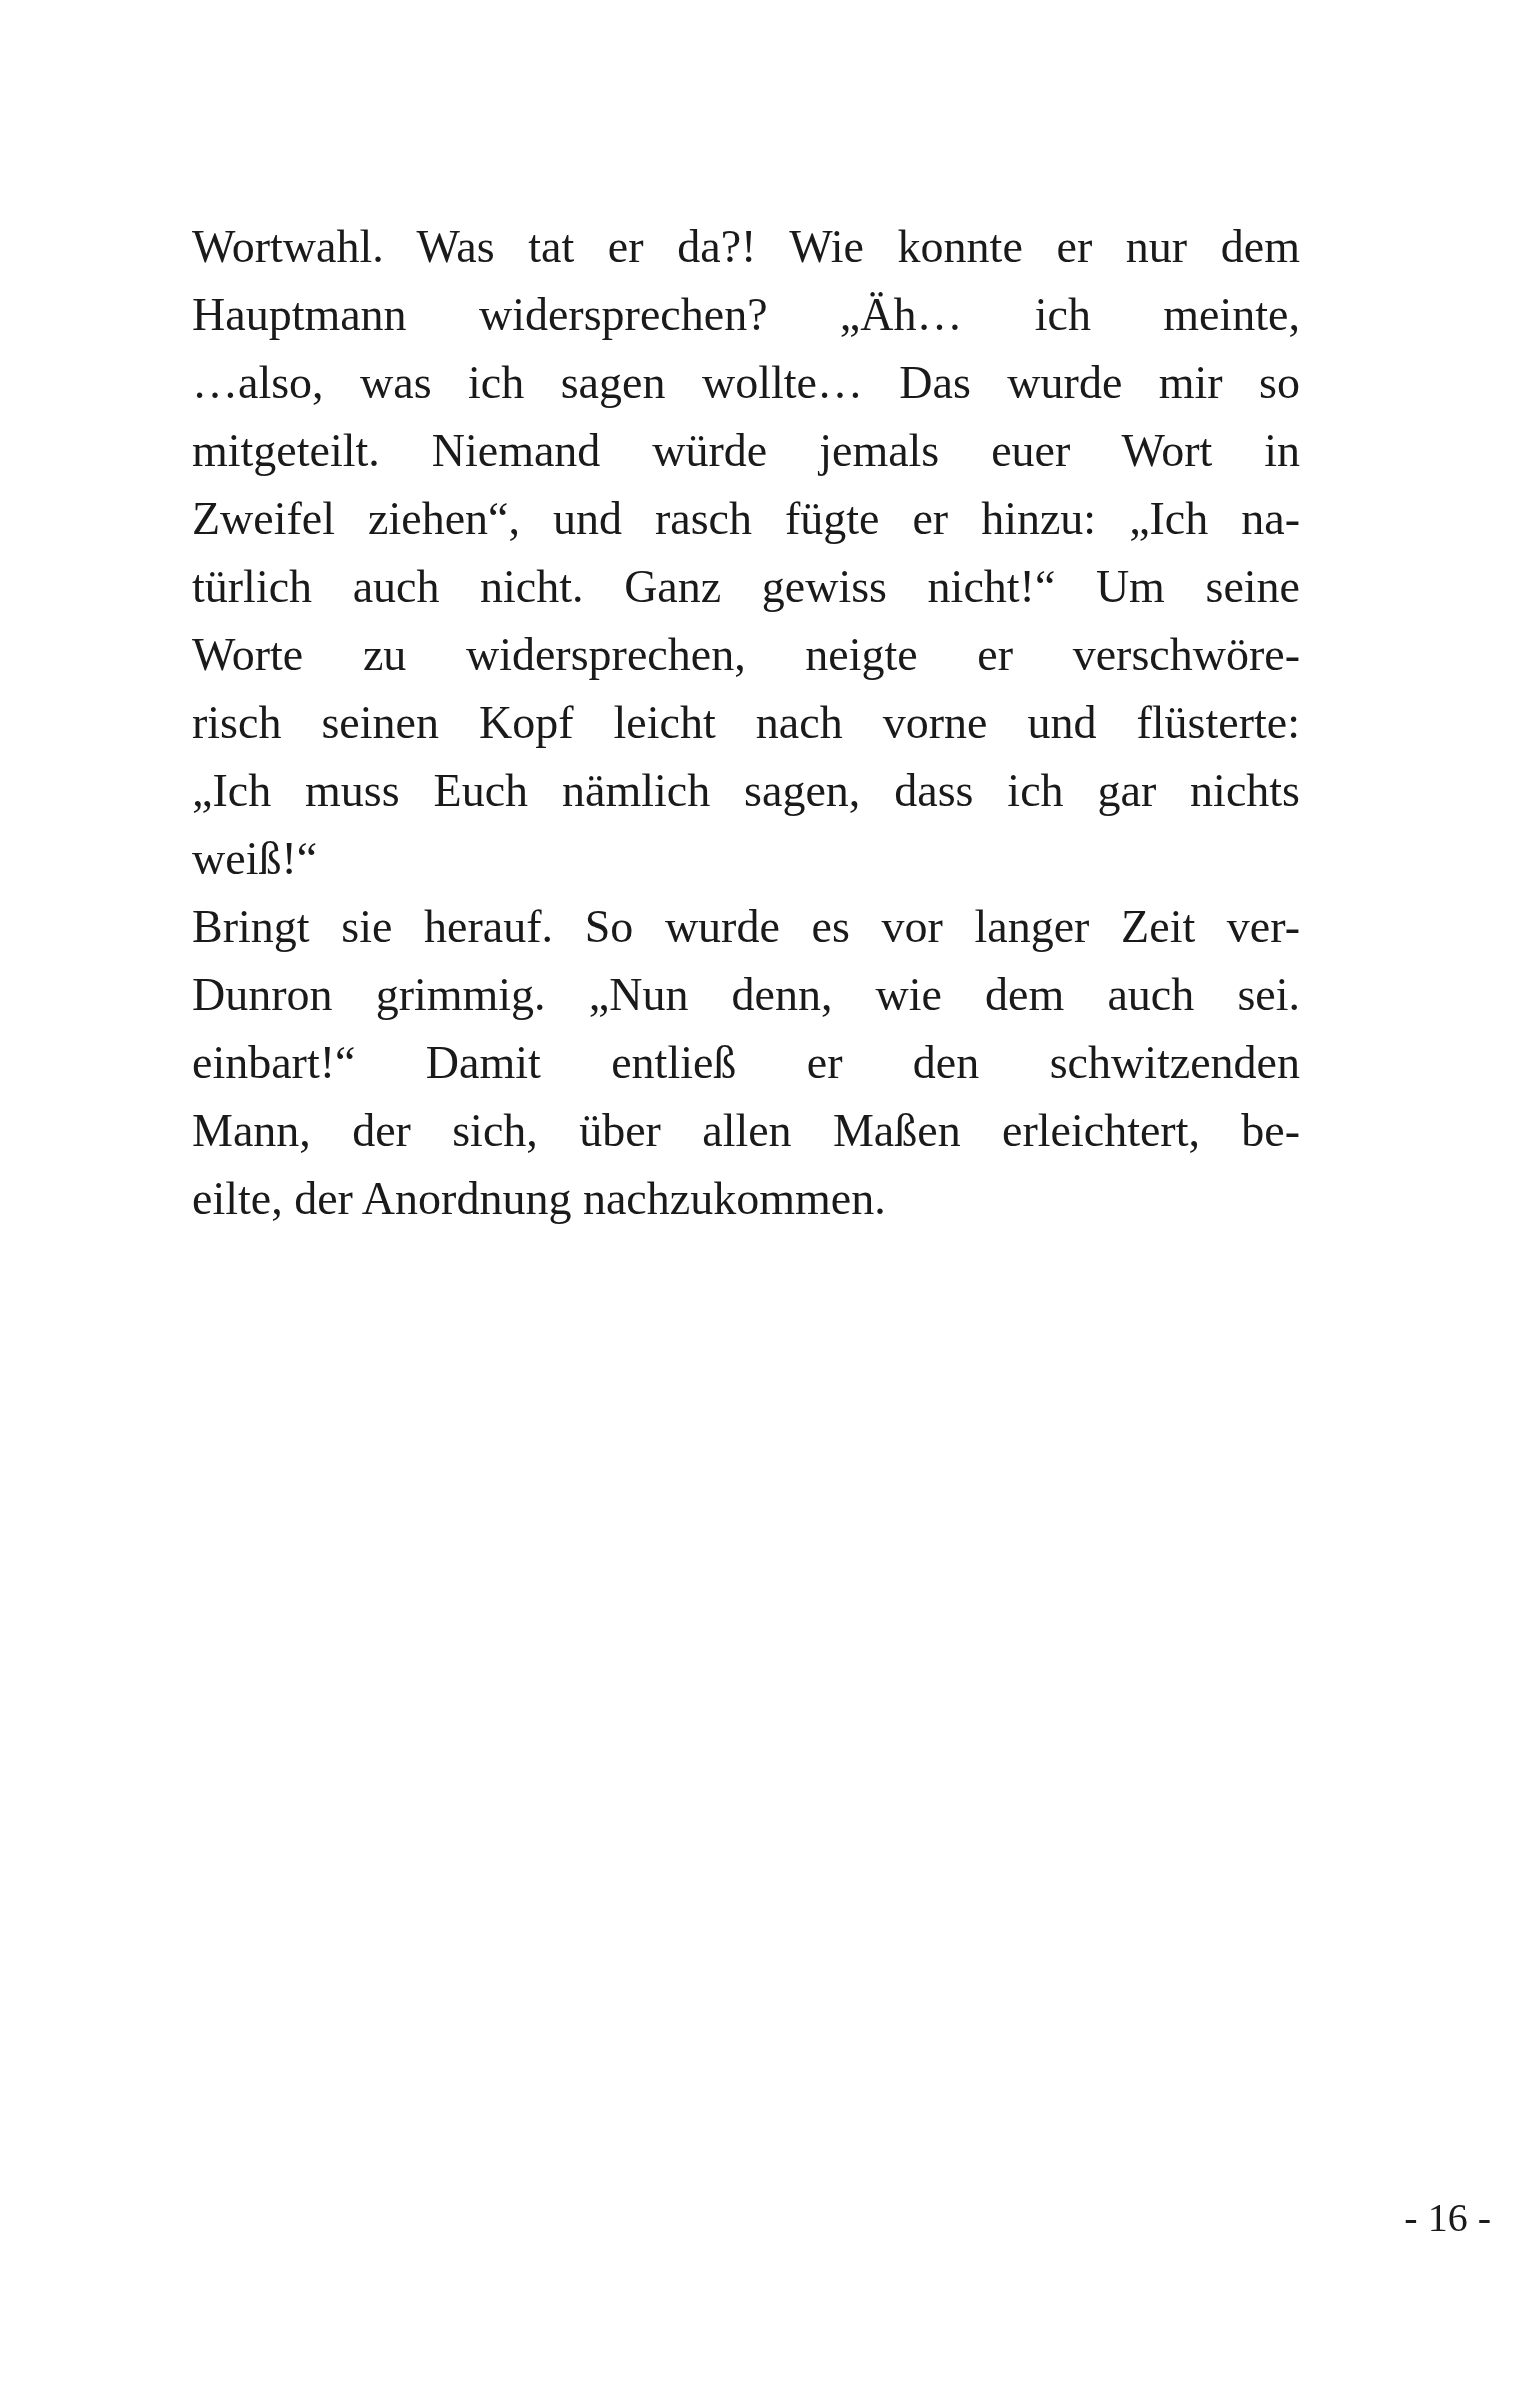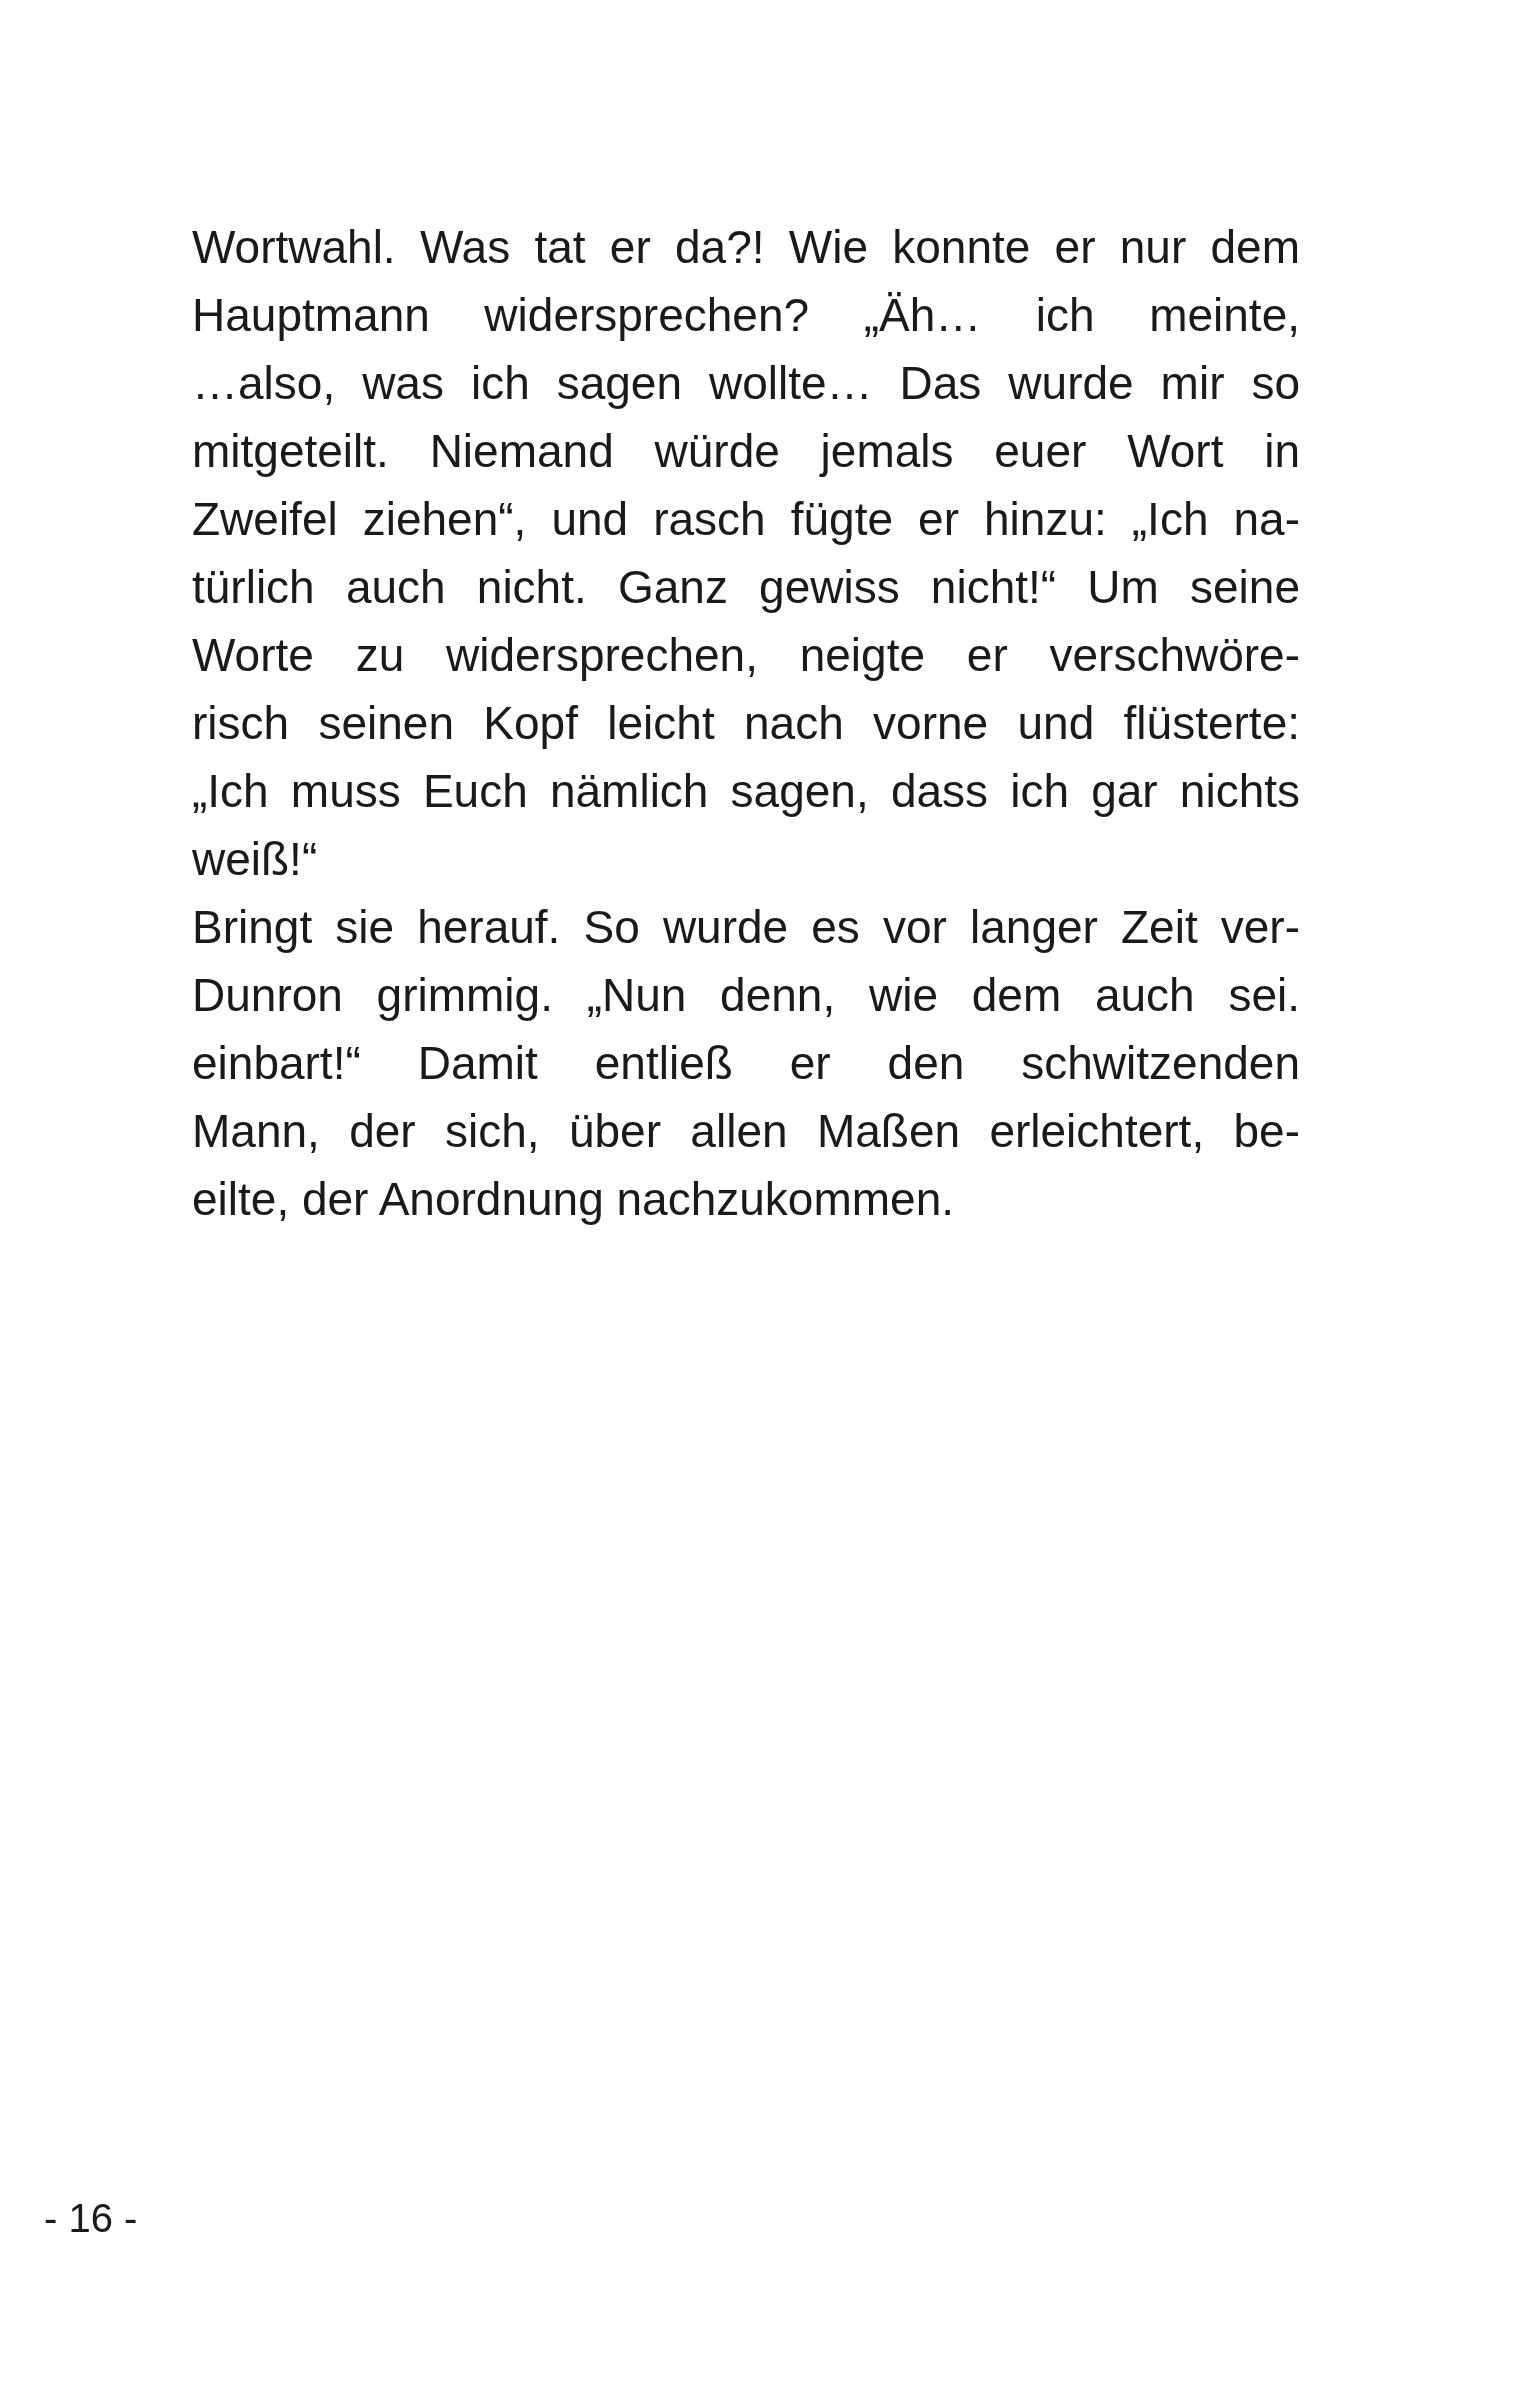--- a/index.html
+++ b/index.html
@@ -6,21 +6,21 @@
     margin: 0;
     padding: 0;
     background: #ffffff;
   }
   .page {
     position: relative;
     width: 1519px;
     height: 2401px;
     background: #ffffff;
     overflow: hidden;
-    font-family: Liberation Sans, sans-serif;
+    font-family: Liberation Serif, serif;
     color: #1a1a1a;
   }
   .text-block {
     position: absolute;
     left: 192px;
     top: 213px;
     width: 1108px;
     font-size: 46px;
     line-height: 68px;
     color: #1a1a1a;
@@ -41,21 +41,21 @@
     text-align-last: justify;
   }
   .line.indent {
     padding-left: 56px;
   }
   .page-number {
     position: absolute;
     left: 0;
     right: 28px; 
     top: 2198px;
-    text-align: left;
+    text-align: right;
     font-size: 40px;
     line-height: 40px;
     color: #1a1a1a;
     margin-left: 44px;
   }
 </style>
 </head>
 <body>
 
 <div class="page">

